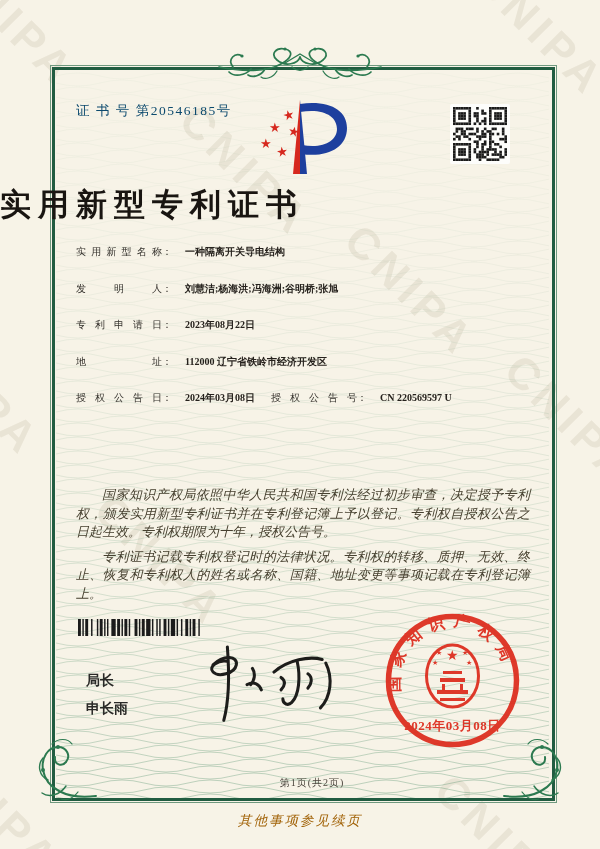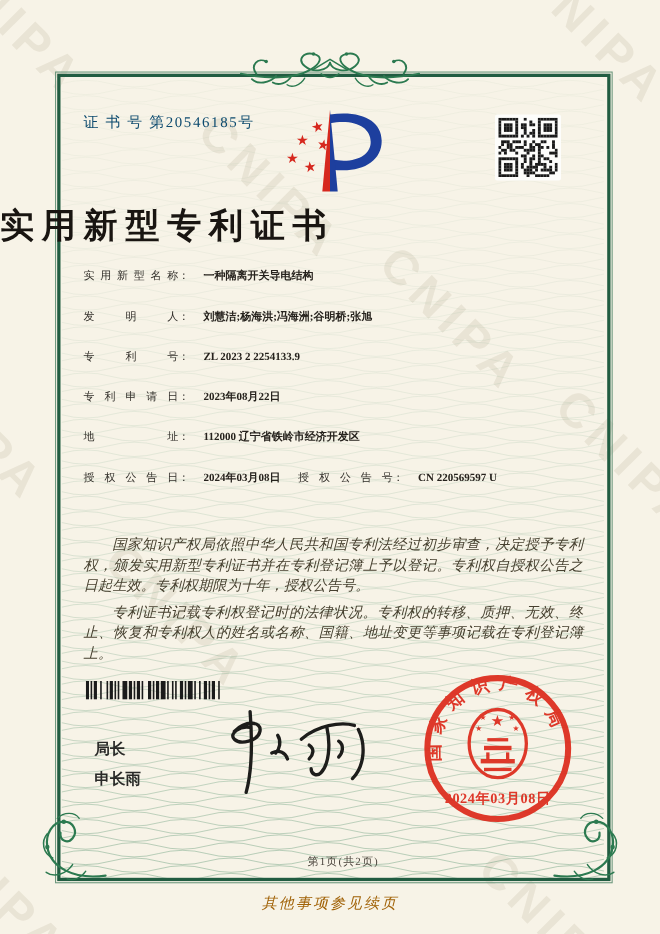--- a/index.html
+++ b/index.html
@@ -478,23 +478,20 @@
 <div class="title">实用新型专利证书</div>
 
 <div class="rows">
   <div class="row">
     <span class="flabel">实用新型名称</span><span class="colon">：</span><span class="fvalue">一种隔离开关导电结构</span>
   </div>
   <div class="row">
     <span class="flabel">发明人</span><span class="colon">：</span><span class="fvalue">刘慧洁;杨海洪;冯海洲;谷明桥;张旭</span>
   </div>
   <div class="row">
-    <span class="flabel">专利号</span><span class="colon">：</span><span class="fvalue">ZL 2023 2 2254133.9</span>
-  </div>
-  <div class="row">
     <span class="flabel">专利申请日</span><span class="colon">：</span><span class="fvalue">2023年08月22日</span>
   </div>
   <div class="row">
     <span class="flabel">地址</span><span class="colon">：</span><span class="fvalue">112000 辽宁省铁岭市经济开发区</span>
   </div>
   <div class="row">
     <span class="flabel">授权公告日</span><span class="colon">：</span><span class="fvalue">2024年03月08日</span><span class="fgroup2"><span class="flabel">授权公告号</span><span class="colon">：</span><span class="fvalue">CN 220569597 U</span></span>
   </div>
 </div>
 

